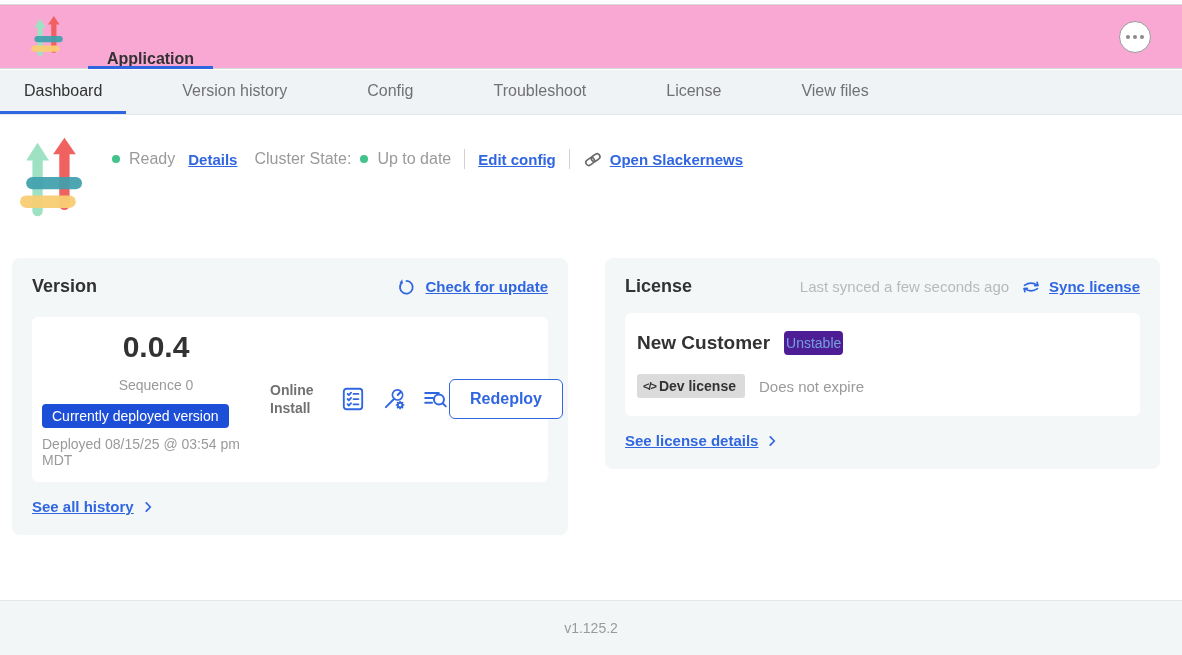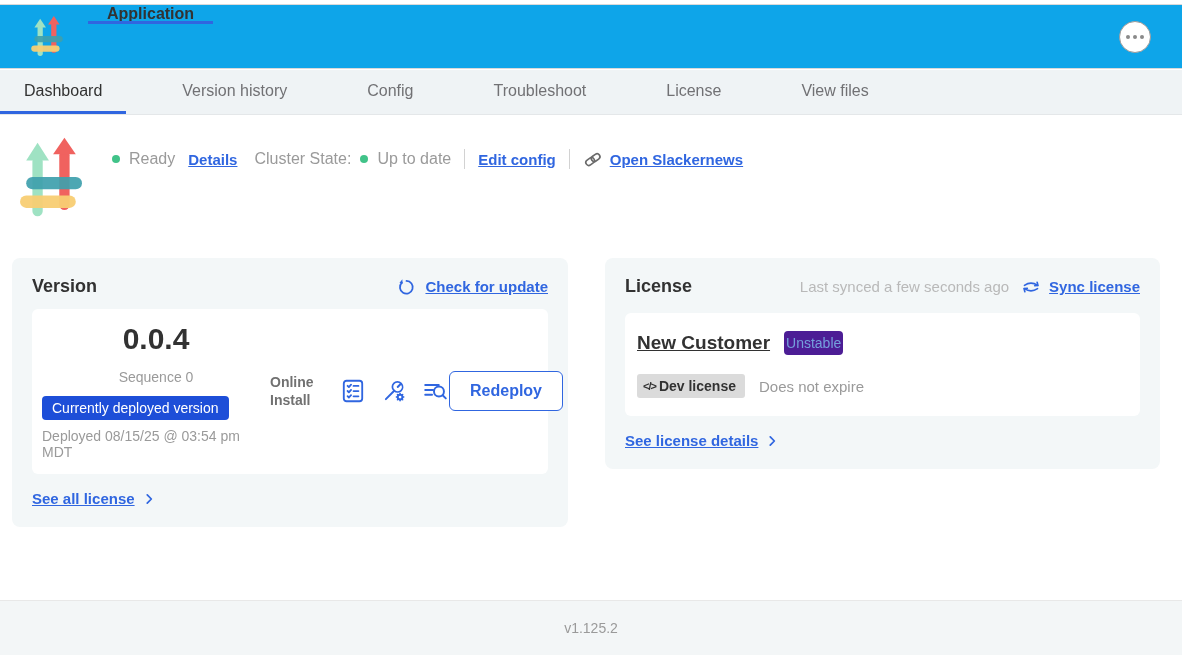--- a/index.html
+++ b/index.html
@@ -4,22 +4,22 @@
 <style>
   * { margin:0; padding:0; box-sizing:border-box; }
   html,body { background:#ffffff; }
   body { font-family:"Liberation Sans", sans-serif; color:#323232; }
   .page { position:relative; width:1182px; height:655px; background:#ffffff; overflow:hidden; }
 
   
   .top-hairline { position:absolute; top:4px; left:0; width:100%; height:1px; background:#d9d9d9; }
 
   
-  .top-nav { position:absolute; top:5px; left:0; width:100%; height:64px; background:#0ea5e9;
-             border-bottom:1px solid #d6d9db; display:flex; align-items:flex-start; }
+  .top-nav { position:absolute; top:5px; left:0; width:100%; height:64px; background:#f9a8d4;
+             border-bottom:1px solid #d6d9db; display:flex; align-items:flex-end; }
   .brand-logo { align-self:center; margin-left:28px; width:38px; height:42px; }
   .top-tab { position:relative; display:flex; align-items:center; padding:0 19px; margin-left:22px;
              font-size:16px; font-weight:600; color:#323232; cursor:pointer; }
   .top-tab + .top-tab { margin-left:0; }
   .top-tab.active::after { content:""; position:absolute; left:0; right:0; bottom:-1px; height:3px; background:#3066e0; }
   .top-spacer { flex:1; }
   .menu-btn { align-self:center; margin-right:31px; width:32px; height:32px; border:1px solid #9a9a9a;
               border-radius:50%; background:#fff; display:flex; align-items:center; justify-content:center; gap:3px; cursor:pointer; }
   .menu-btn i { width:4px; height:4px; border-radius:50%; background:#8a8a8a; }
 
@@ -40,21 +40,21 @@
   a.lnk, .lnk { color:#3066e0; font-weight:600; text-decoration:underline; cursor:pointer; font-size:15px; }
   .status-row .lnk { font-size:15px; }
   .vdiv { width:1px; height:20px; background:#d2d2d2; margin:0 4px; }
   .chain-icon { width:20px; height:16px; margin-right:-2px; }
 
   
   .cards { position:absolute; top:258px; left:12px; width:1151px; display:flex; gap:37px; align-items:flex-start; }
   .card { background:#f3f7f8; border-radius:8px; padding:18px 20px 20px 20px; }
   .card.version { width:556px; }
   .card.license { width:555px; }
-  .card-head { display:flex; align-items:center; margin-bottom:12px; }
+  .card-head { display:flex; align-items:center; margin-bottom:20px; }
   .card-head h2 { font-size:18px; font-weight:700; color:#323232; }
   .head-right { margin-left:auto; display:flex; align-items:center; gap:8px; }
   .inner { background:#ffffff; border-radius:6px; }
 
   
   .version .inner { padding:13px 12px 14px 10px; display:flex; align-items:center; min-height:130px; }
   .vleft { width:228px; flex:none; }
   .vrow1 { display:flex; align-items:center; gap:13px;flex-direction:column; }
   .vnum { font-size:30px; font-weight:700; color:#323232; }
   .vseq { font-size:14px; color:#9a9a9a; }
@@ -66,21 +66,21 @@
   .vicons svg { cursor:pointer; }
   .redeploy-btn { margin-left:auto; background:#fff; border:1px solid #3066e0; color:#3066e0; font-weight:700;
                   font-size:16px; font-family:"Liberation Sans",sans-serif; padding:10px 20px; border-radius:6px; cursor:pointer; }
   .see-link { margin-top:16px; display:flex; align-items:center; gap:7px; }
 
   
   .license .card-head { margin-bottom:16px; }
   .last-synced { font-size:15px; color:#b9b9b9; margin-right:4px; }
   .license .inner { padding:18px 12px; }
   .lrow1 { display:flex; align-items:center; gap:14px; }
-  .cust-name { font-size:19px; font-weight:700; color:#323232;text-decoration:underline; }
+  .cust-name { font-size:19px; font-weight:700; color:#323232; }
   .channel-badge { background:#4c1d95; color:#74a0dc; font-size:14px; padding:4px 2px; border-radius:4px; }
   .lrow2 { margin-top:19px; display:flex; align-items:center; gap:14px; }
   .dev-badge { background:#dbdbdb; color:#323232; font-size:14px; font-weight:700; padding:4px 9px 4px 6px;
                border-radius:3px; display:flex; align-items:center; gap:3px; }
   .code-glyph { font-size:11px; font-weight:700; letter-spacing:-1px; }
   .expiry { font-size:15px; color:#9a9a9a; }
 
   
   .footer { position:absolute; bottom:0; left:0; width:100%; height:55px; background:#f3f6f7;
             border-top:1px solid #e8e8e8; display:flex; align-items:center; justify-content:center;
@@ -219,21 +219,21 @@
             <line x1="2.5" y1="6.5" x2="15" y2="6.5"></line>
             <line x1="2.5" y1="11" x2="9.8" y2="11"></line>
             <line x1="2.5" y1="15.5" x2="8.8" y2="15.5"></line>
             <circle cx="15.2" cy="12.5" r="4.6"></circle>
             <line x1="18.6" y1="15.9" x2="21.5" y2="18.8"></line>
           </svg>
         </div>
         <button class="redeploy-btn">Redeploy</button>
       </div>
       <div class="see-link">
-        <span class="lnk">See all license</span>
+        <span class="lnk">See all history</span>
         <svg width="14" height="14" viewBox="0 0 24 24" fill="none" stroke="#3066e0" stroke-width="3" stroke-linecap="round" stroke-linejoin="round">
           <polyline points="9,5 16,12 9,19"></polyline>
         </svg>
       </div>
     </div>
 
     <div class="card license">
       <div class="card-head">
         <h2>License</h2>
         <div class="head-right">

